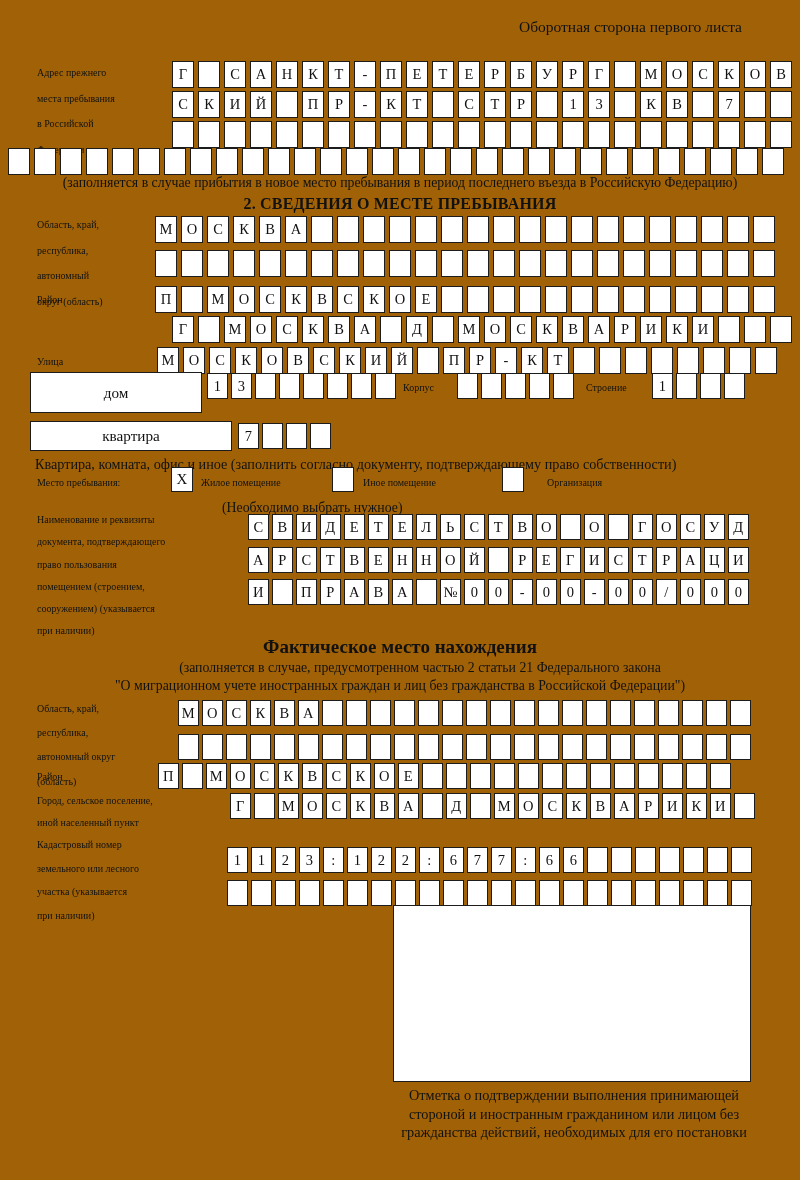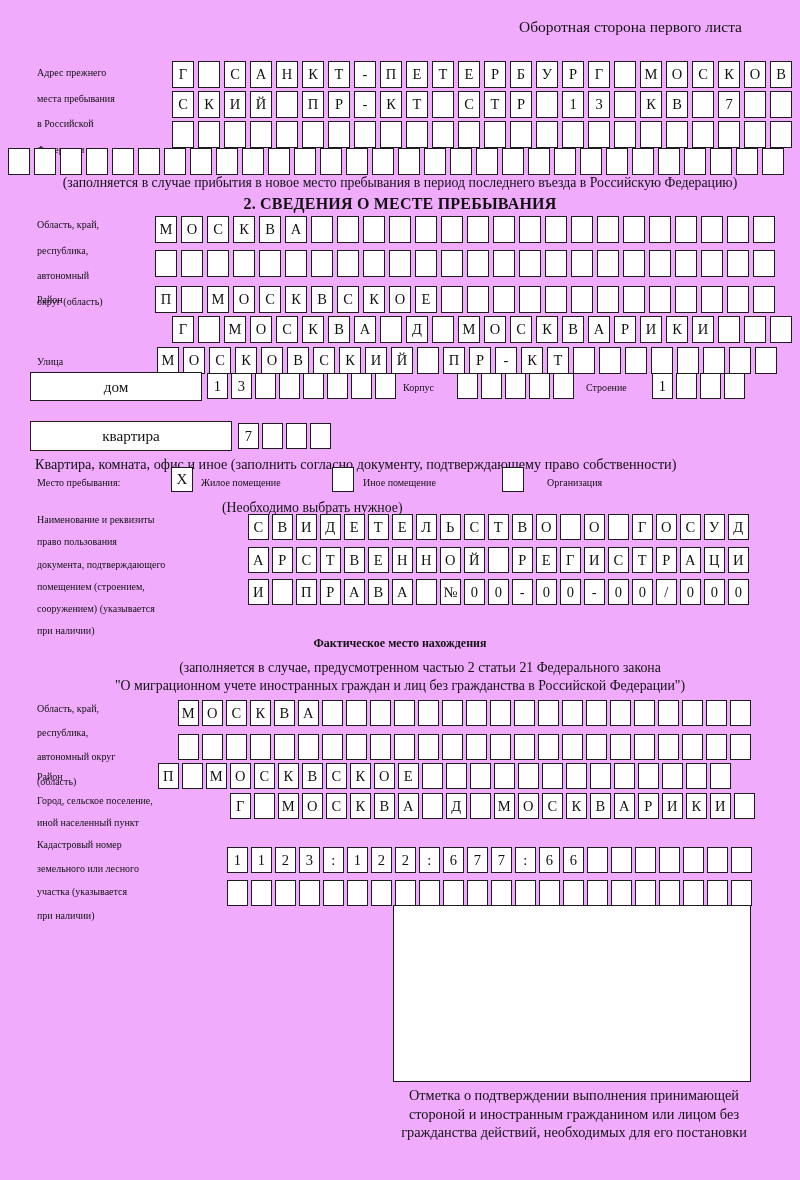--- a/index.html
+++ b/index.html
@@ -1,17 +1,17 @@
 <!DOCTYPE html>
 <html><head>
 <meta charset="utf-8">
 <style>
   html,body { margin:0; padding:0; background:#ffffff; }
   body { width:800px; height:1180px; font-family:"Liberation Serif", serif; color:#111; }
-  .page { position:relative; width:800px; height:1180px; background:#f0abfc; overflow:hidden; }
+  .page { position:relative; width:800px; height:1180px; background:#a16207; overflow:hidden; }
   .abs { position:absolute; }
 
   .lbl { font-size:10px; line-height:26px; }
   .lbl-tight div { line-height:25.5px; }
   .lbl-2 div { line-height:21.5px; }
   .lbl-doc div { line-height:22.3px; }
   .lbl-cad div { line-height:23.7px; }
   .lbl-fr div { line-height:24.2px; }
 
   .note { font-size:13.8px; color:#111; }
@@ -304,21 +304,21 @@
       <span class="cell"></span>
       <span class="cell"></span>
       <span class="cell"></span>
       <span class="cell"></span>
       <span class="cell"></span>
       <span class="cell"></span>
       <span class="cell"></span>
       <span class="cell"></span>
     </div>
 
-  <div class="widebox" style="left:30px; top:372px; width:172px; height:29px;">дом</div>
+  <div class="widebox" style="left:30px; top:372px; width:172px; height:41px;">дом</div>
   <div class="cellrow sm" style="left:207px; top:373px;">
       <span class="cell">1</span>
       <span class="cell">3</span>
       <span class="cell"></span>
       <span class="cell"></span>
       <span class="cell"></span>
       <span class="cell"></span>
       <span class="cell"></span>
       <span class="cell"></span>
     </div>
@@ -351,22 +351,22 @@
   <div class="chkbox" style="left:171px; top:467px;">X</div>
   <div class="abs lbl" style="left:201px; top:470px;">Жилое помещение</div>
   <div class="chkbox" style="left:332px; top:467px;"></div>
   <div class="abs lbl" style="left:363px; top:470px;">Иное помещение</div>
   <div class="chkbox" style="left:502px; top:467px;"></div>
   <div class="abs lbl" style="left:547px; top:470px;">Организация</div>
   <div class="abs note" style="left:222px; top:500px;">(Необходимо выбрать нужное)</div>
 
   <div class="abs lbl lbl-doc" style="left:37px; top:509px;">
       <div>Наименование и реквизиты</div>
+      <div>документа, подтверждающего</div>
       <div>право пользования</div>
-      <div>документа, подтверждающего</div>
       <div>помещением (строением,</div>
       <div>сооружением) (указывается</div>
       <div>при наличии)</div>
     </div>
   <div class="cellrow sm" style="left:248px; top:514px;">
       <span class="cell">С</span>
       <span class="cell">В</span>
       <span class="cell">И</span>
       <span class="cell">Д</span>
       <span class="cell">Е</span>
@@ -427,21 +427,21 @@
       <span class="cell">0</span>
       <span class="cell">-</span>
       <span class="cell">0</span>
       <span class="cell">0</span>
       <span class="cell">/</span>
       <span class="cell">0</span>
       <span class="cell">0</span>
       <span class="cell">0</span>
     </div>
 
-  <div class="abs center" style="top:636px; font-weight:bold; font-size:12px;">Фактическое место нахождения</div>
+  <div class="abs center" style="top:636px; font-weight:bold; font-size:19px;">Фактическое место нахождения</div>
   <div class="abs note center" style="top:660px;padding-left:20px;">(заполняется в случае, предусмотренном частью 2 статьи 21 Федерального закона</div>
   <div class="abs note center" style="top:678px;">"О миграционном учете иностранных граждан и лиц без гражданства в Российской Федерации")</div>
 
   <div class="abs lbl lbl-fr" style="left:37px; top:697px;">
       <div>Область, край,</div>
       <div>республика,</div>
       <div>автономный округ</div>
       <div>(область)</div>
     </div>
   <div class="cellrow sm" style="left:178px; top:700px;">

